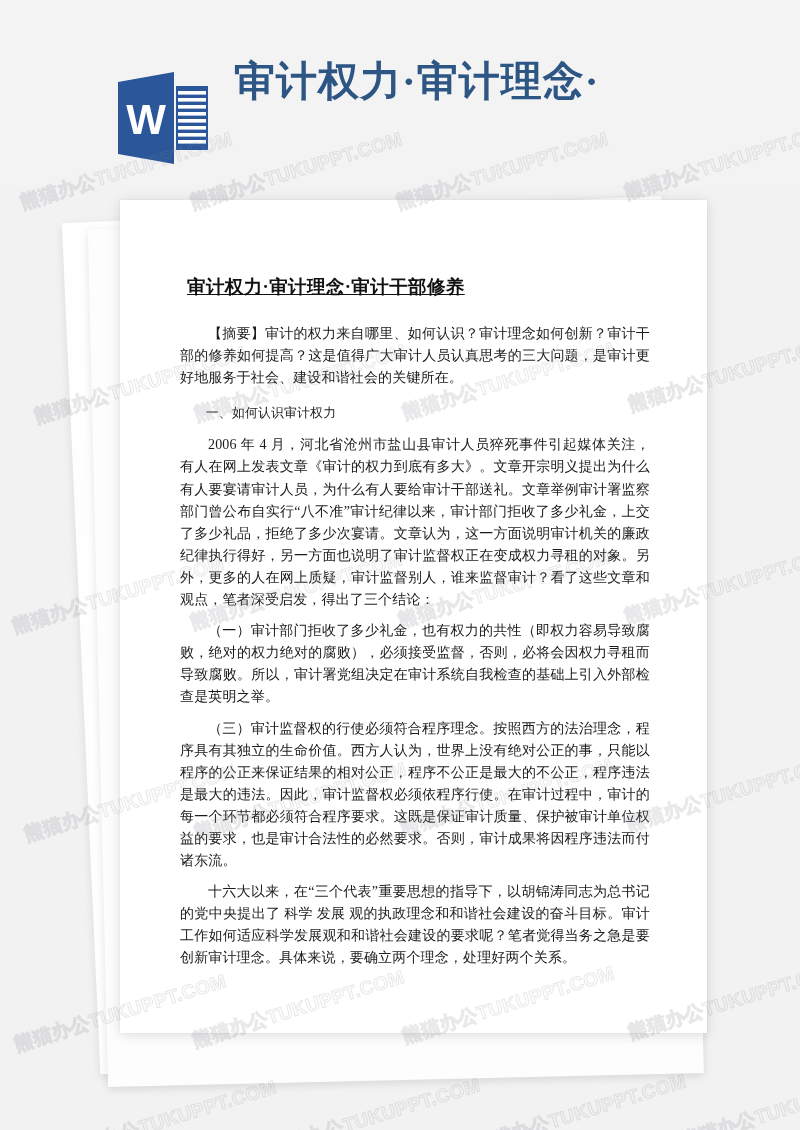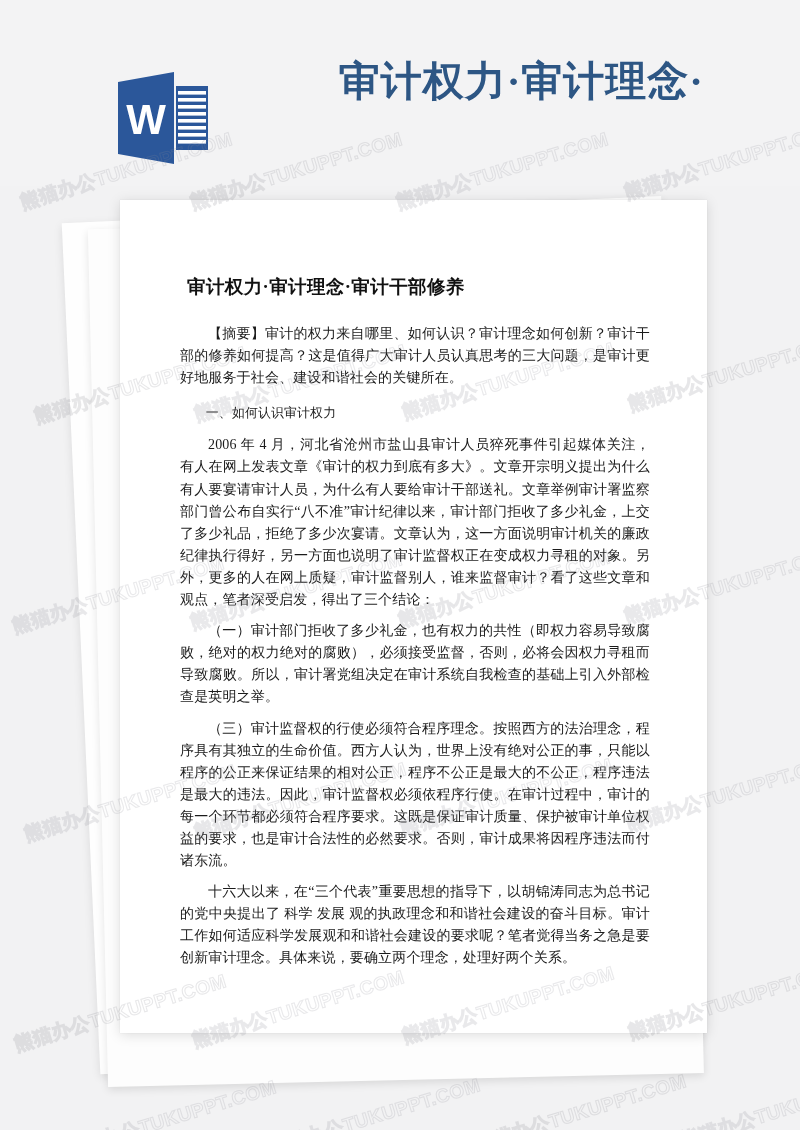--- a/index.html
+++ b/index.html
@@ -28,21 +28,21 @@
   }
   #word-logo {
     position: absolute;
     left: 114px; top: 68px;
     width: 96px; height: 100px;
   }
   #title-block {
     position: absolute;
     left: 234px; top: 52px;
     width: 470px;
-    text-align: right;
+    text-align: left;
     color: #2d5684;
     font-family: "Liberation Serif", serif;
     font-size: 41px;
     font-weight: bold;
     line-height: 1.42;
     letter-spacing: 1px;
   }
   #title-block .t-line { display: block; white-space: nowrap; }
 
   
@@ -97,20 +97,21 @@
     width: 470px;
     color: #1d1d1d;
     font-family: "Liberation Serif", serif;
   }
   #doc-title {
     font-size: 18.5px;
     font-weight: bold;
     letter-spacing: 0.4px;
     margin: 0 0 24px 7px;
     color: #111;
+    text-decoration: underline;
   }
   .para {
     font-size: 14px;
     line-height: 22.1px;
     text-align: justify;
     text-indent: 2em;
     margin: 8px 0 9px 0;
     color: #1b1b1b;
     letter-spacing: 0.15px;
   }

